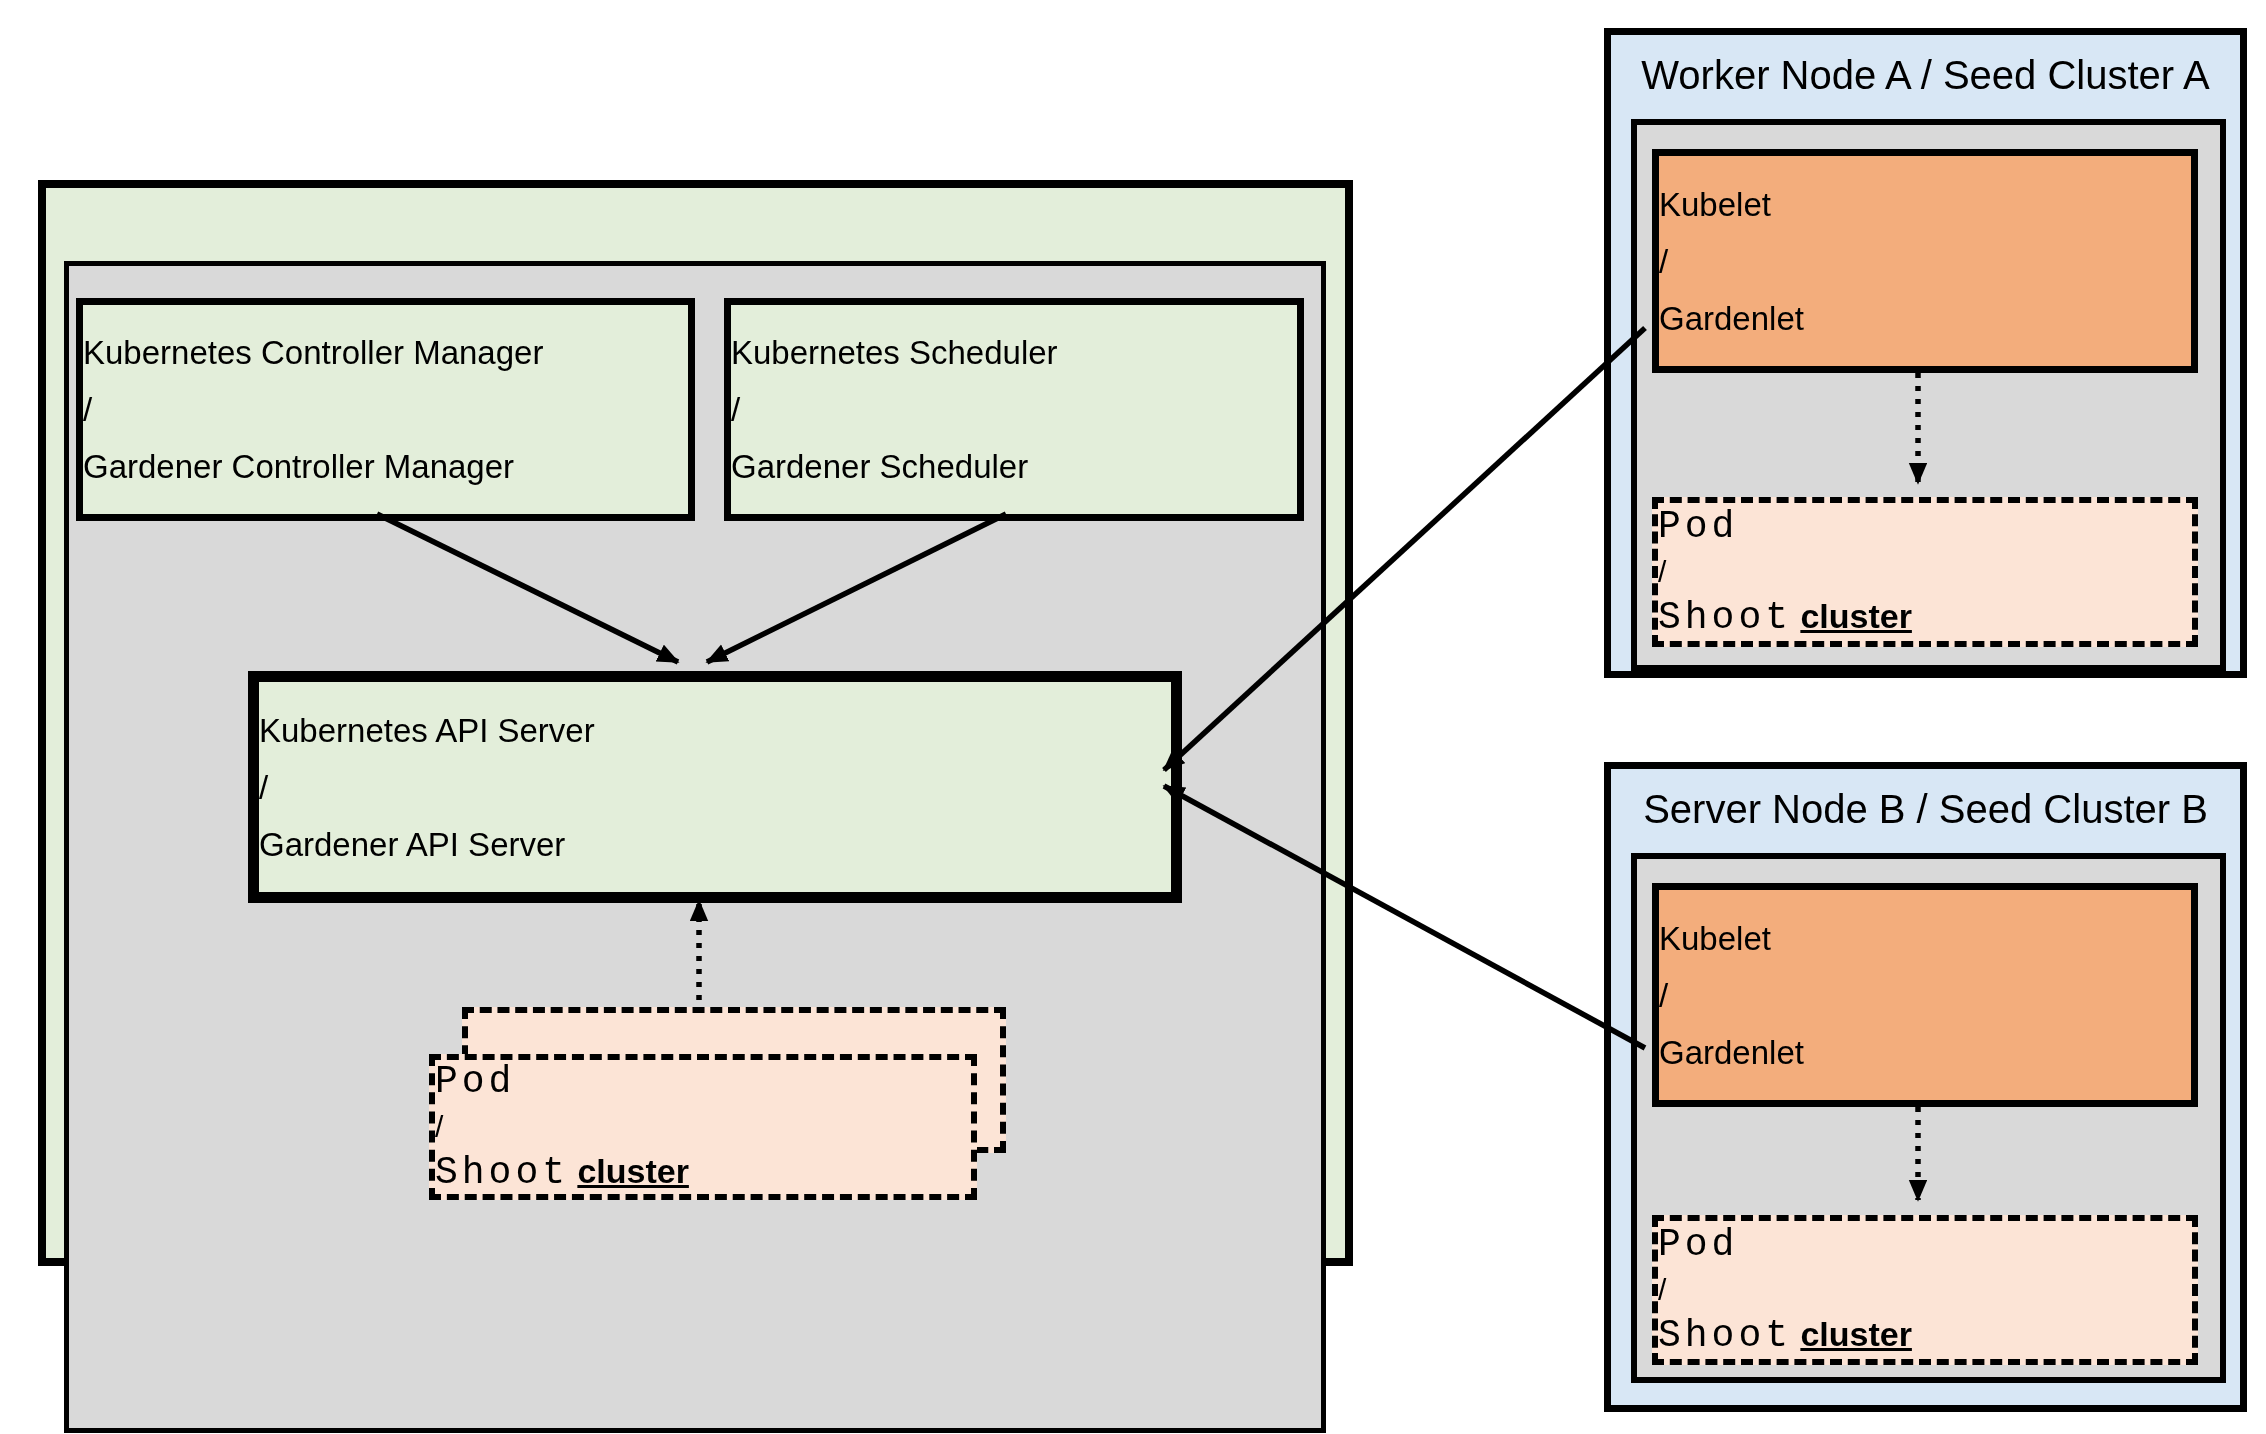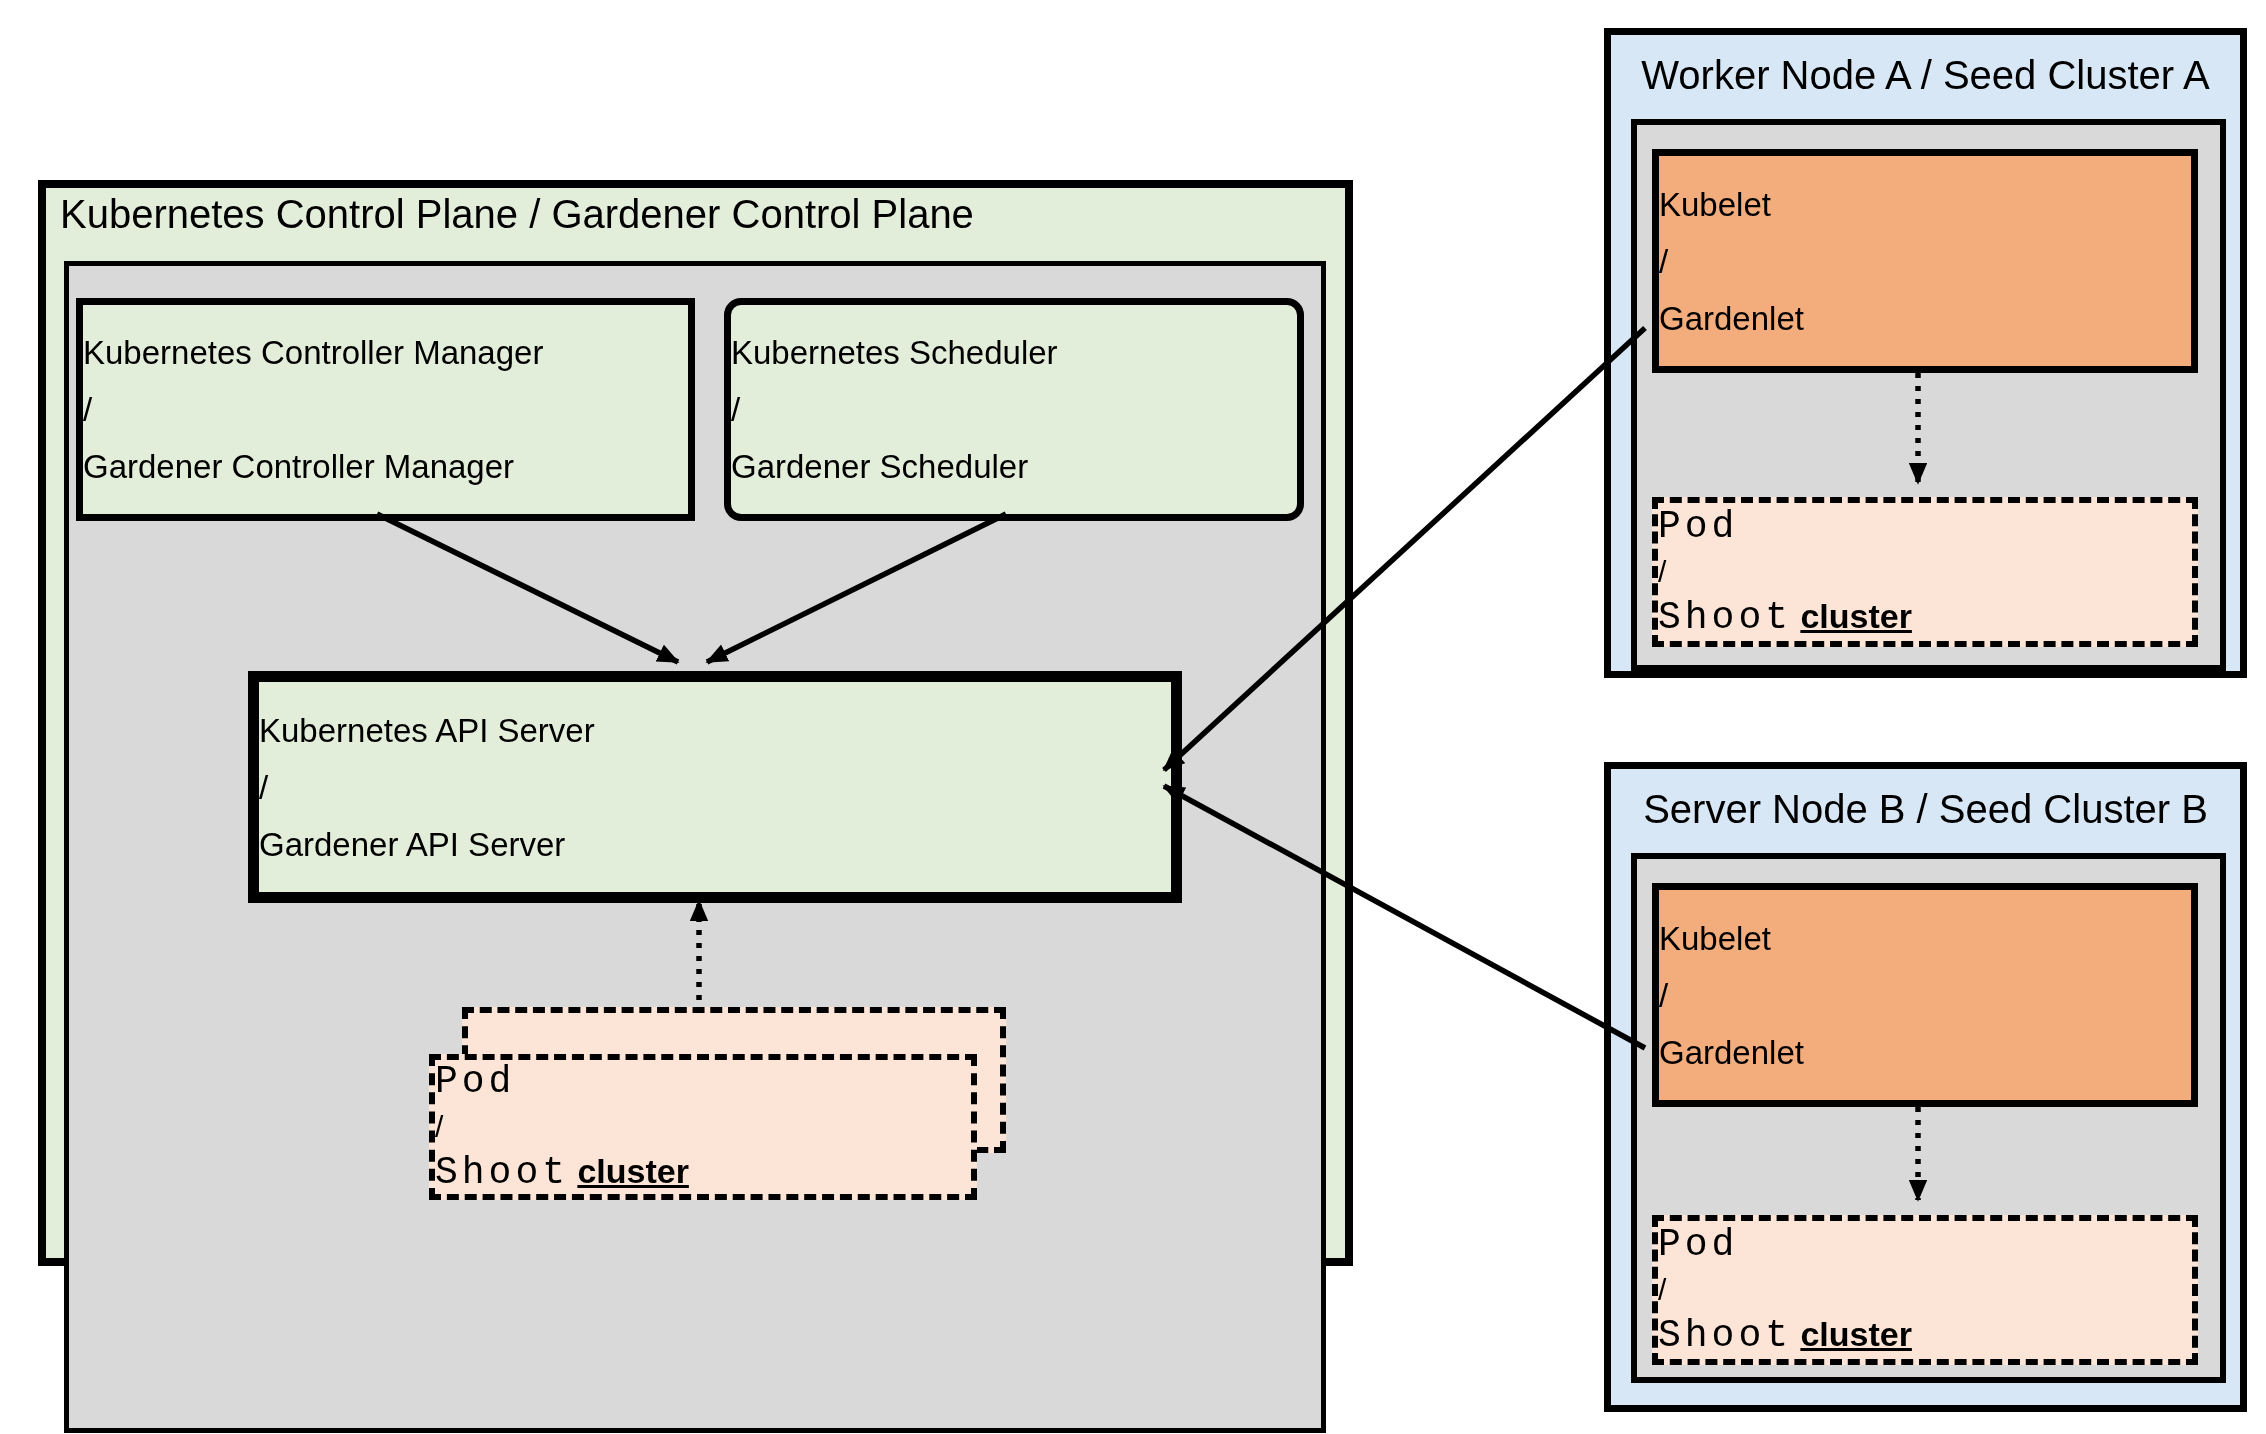--- a/index.html
+++ b/index.html
@@ -26,21 +26,21 @@
   #cp-panel{position:absolute;left:18px;top:73px;width:1262px;height:1172px;
     background:var(--gray-panel);border:5px solid var(--line);}
 
   .node-box{position:absolute;display:flex;flex-direction:column;
     align-items:flex-start;justify-content:center;text-align:center;}
   .green{background:var(--component-green);border:7px solid var(--line);}
   .line33{font-size:33px;line-height:57px;white-space:nowrap;}
   .bold{font-weight:normal;}
 
   #kcm-box{left:7px;top:32px;width:619px;height:223px;}
-  #sched-box{left:655px;top:32px;width:580px;height:223px;border-radius:17px;}
+  #sched-box{left:655px;top:32px;width:580px;height:223px;}
   #api-box{left:179px;top:405px;width:934px;height:232px;border-width:11px;}
 
   
   .pod-box{background:var(--pod-peach);border:6px dashed var(--line);}
   #cp-pod-back{position:absolute;left:393px;top:741px;width:544px;height:146px;}
   #cp-pod-front{left:360px;top:788px;width:548px;height:146px;}
   .pod-line{font-size:30px;line-height:45px;white-space:nowrap;}
   .mono{font-family:"Liberation Mono","DejaVu Sans Mono",monospace;
     font-size:38px;letter-spacing:4px;}
   .cluster{font-size:34px;font-weight:600;letter-spacing:0;text-decoration:underline;}
@@ -64,21 +64,20 @@
   
   #arrow-layer{position:absolute;left:0;top:0;width:2266px;height:1434px;
     pointer-events:none;}
   .arrow{stroke:var(--line);stroke-width:5.5;fill:none;}
   .dotted{stroke-dasharray:5 8;}
 </style>
 </head>
 <body>
 
 <div class="abs" id="control-plane">
-  <div class="cp-title">Kubernetes Control Plane / Gardener Control Plane</div>
   <div id="cp-panel">
 
     <div class="node-box green" id="kcm-box">
       <div class="line33">Kubernetes Controller Manager</div>
       <div class="line33">/</div>
       <div class="line33">Gardener Controller Manager</div>
     </div>
 
     <div class="node-box green" id="sched-box">
       <div class="line33">Kubernetes Scheduler</div>

